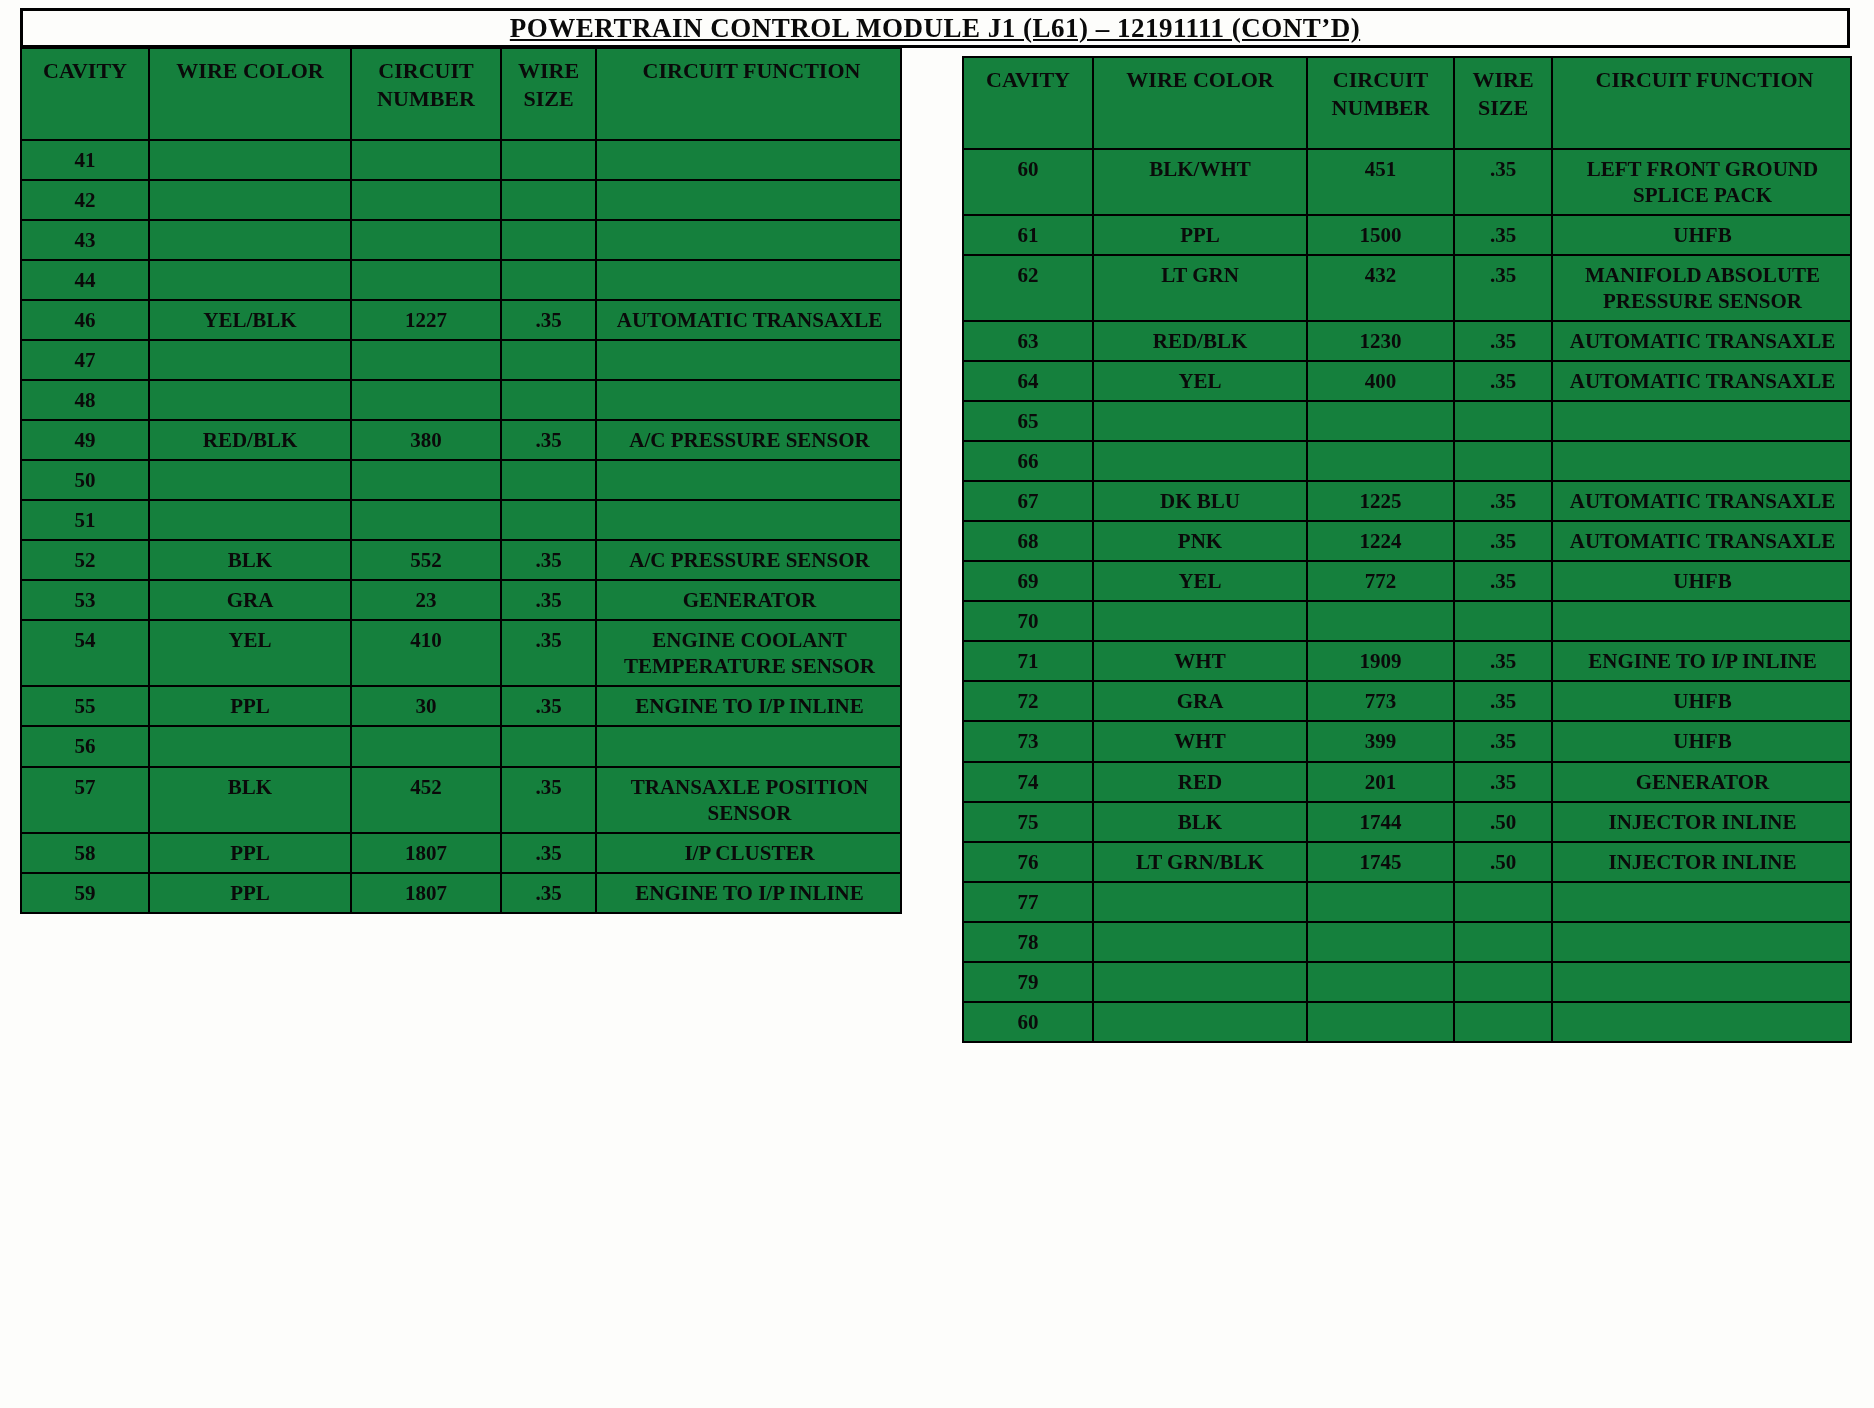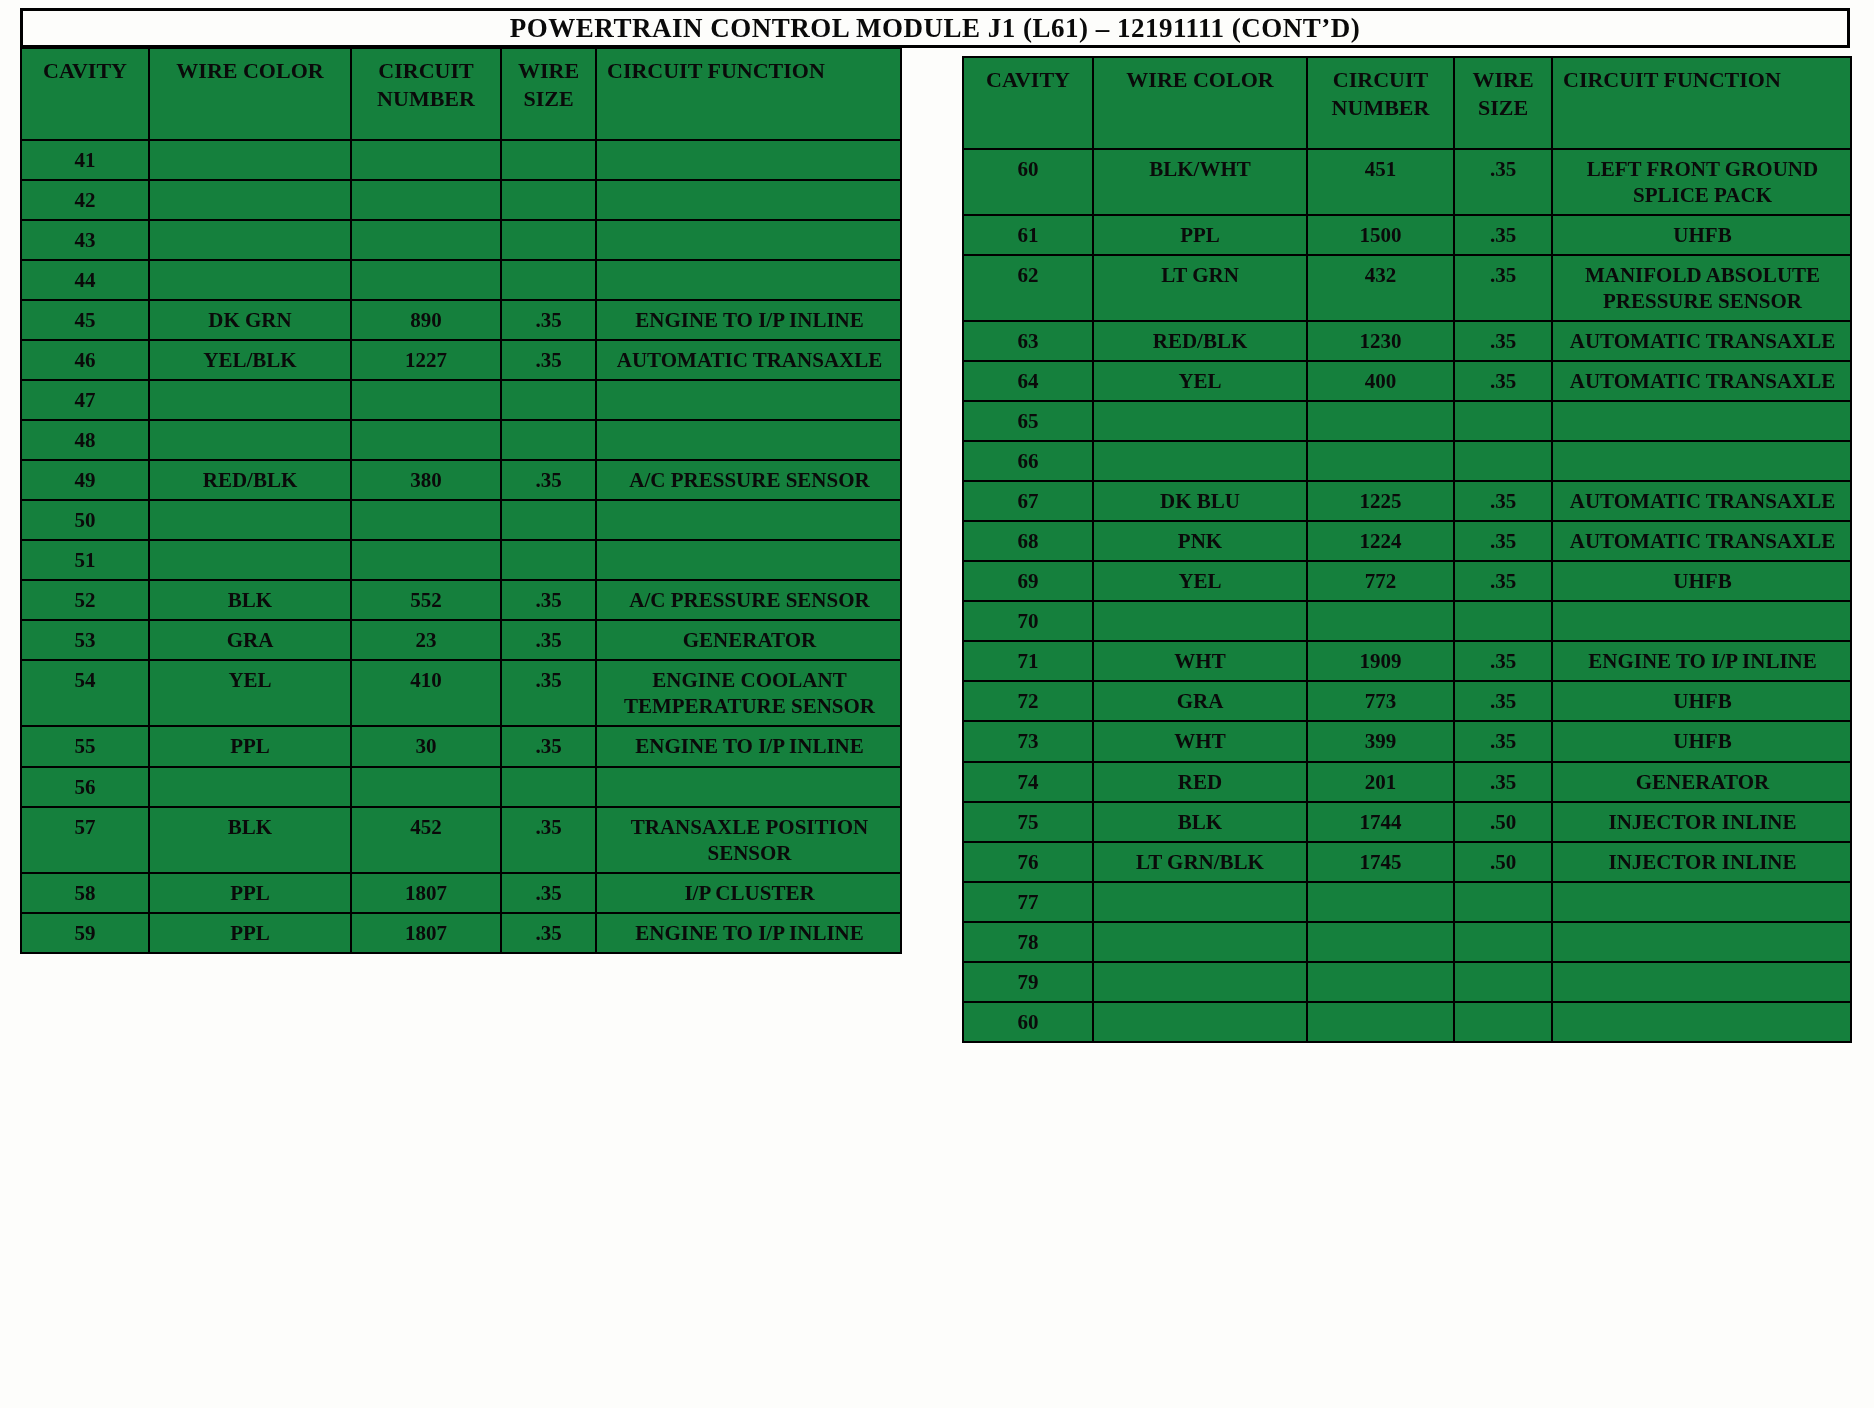--- a/index.html
+++ b/index.html
@@ -23,20 +23,21 @@
     width:1830px;
     height:40px;
     box-sizing:border-box;
     border:3px solid #000;
     display:flex;
     align-items:center;
     justify-content:center;
     font-size:27px;
     font-weight:bold;
     letter-spacing:0.5px;
+    text-decoration:underline;
   }
   table.pinout{
     position:absolute;
     border-collapse:collapse;
     table-layout:fixed;
     background:#15803d;
   }
   table.pinout th,
   table.pinout td{
     border:2px solid #000;
@@ -46,21 +47,21 @@
     overflow:hidden;
   }
   table.pinout th{
     font-size:22px;
     line-height:1.25;
     text-align:center;
     padding:8px 4px;
     height:92px;
   }
   table.pinout th.fn-head{
-    text-align:left;
+    text-align:center;
     padding-left:10px;
   }
   table.pinout td{
     font-size:21px;
     line-height:1.24;
     padding:6px 6px;
     height:38px;
     text-align:center;
   }
   table.pinout td.fn{
@@ -126,27 +127,20 @@
           <td class="fn"></td>
         </tr>
         <tr>
           <td>44</td>
           <td></td>
           <td></td>
           <td></td>
           <td class="fn"></td>
         </tr>
         <tr>
-          <td>45</td>
-          <td>DK GRN</td>
-          <td>890</td>
-          <td>.35</td>
-          <td class="fn">ENGINE TO I/P INLINE</td>
-        </tr>
-        <tr>
           <td>46</td>
           <td>YEL/BLK</td>
           <td>1227</td>
           <td>.35</td>
           <td class="fn">AUTOMATIC TRANSAXLE</td>
         </tr>
         <tr>
           <td>47</td>
           <td></td>
           <td></td>

